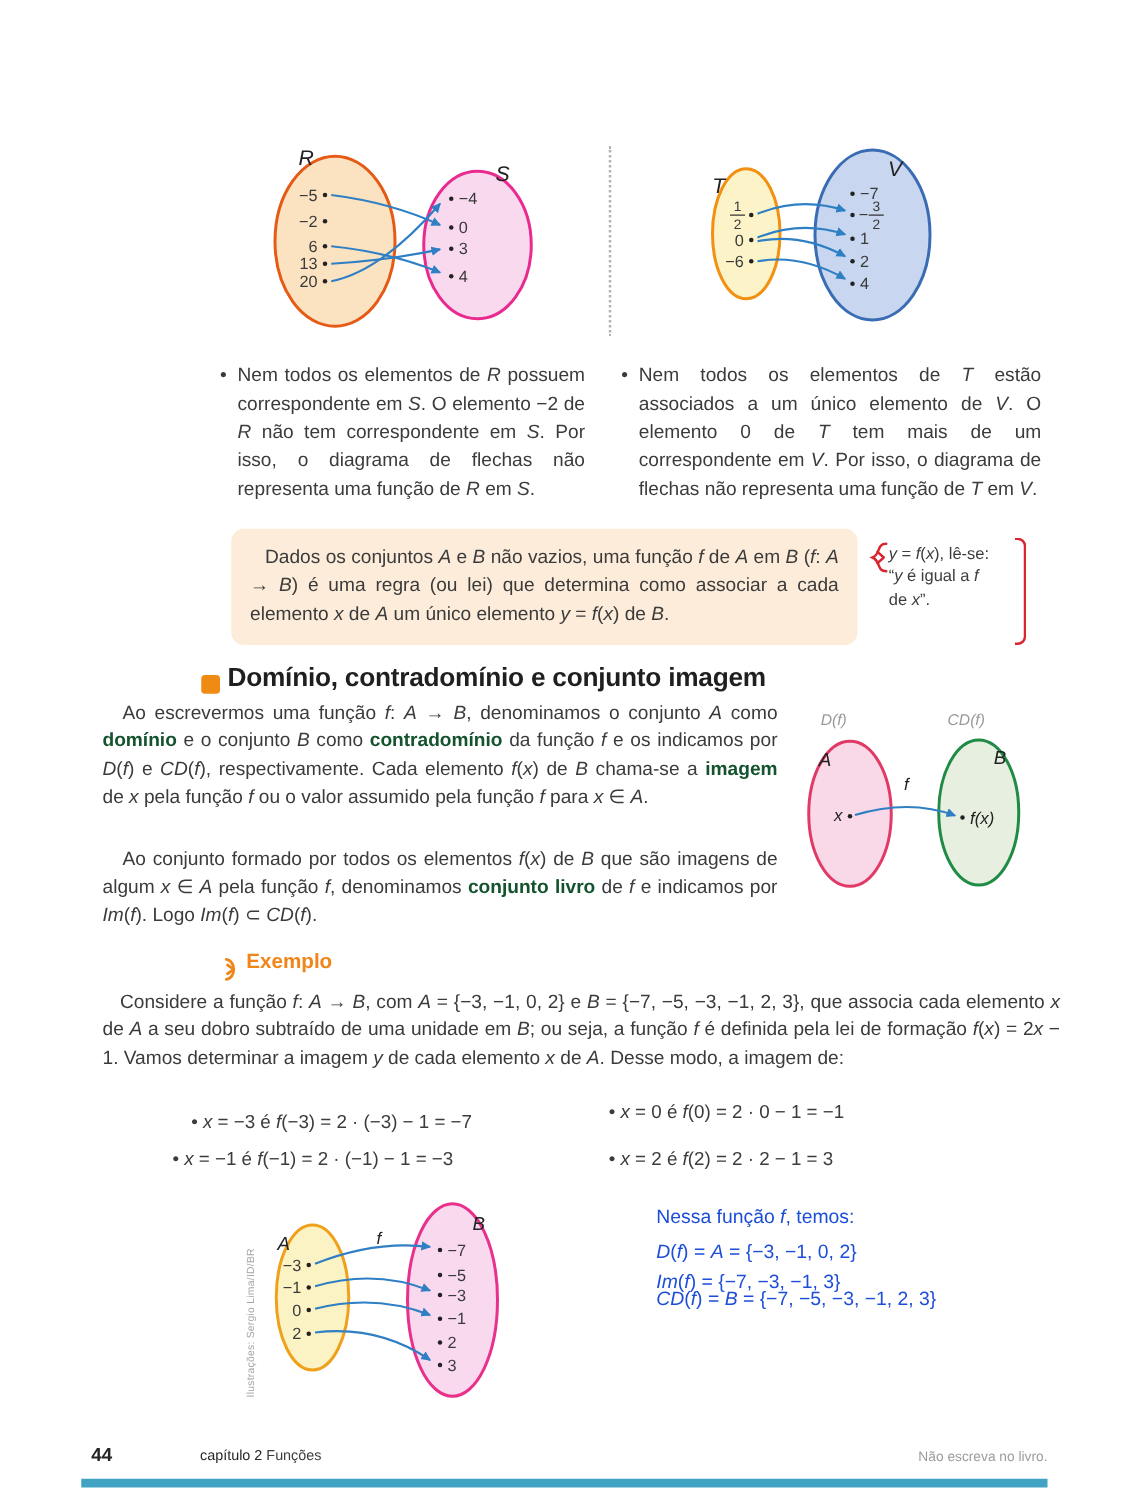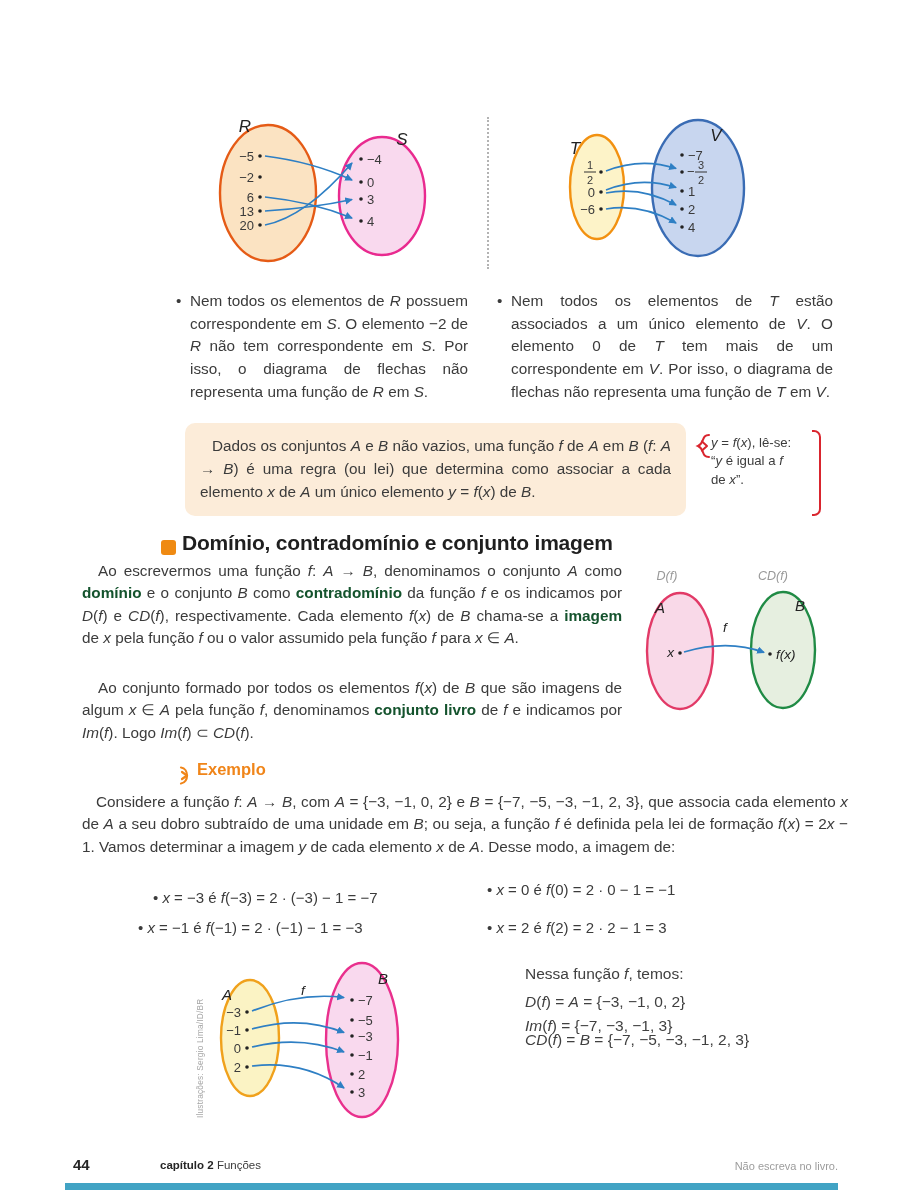--- a/index.html
+++ b/index.html
@@ -19,26 +19,26 @@
   .defbox .para { text-indent:12px; line-height:1.5; }
   .side-note { display:flex; align-items:stretch; }
   .note-text { font-size:13.2px; line-height:1.4; width:99px; color:#3c3c3c; padding-top:4px; }
   .note-bracket { width:9px; height:86px; border:2.5px solid #d9252e; border-left:none;
                   border-radius:0 7px 7px 0; flex:none; margin-left:2px; }
   .h1 { font-size:21px; font-weight:700; color:#1f1f1f; letter-spacing:-0.2px; }
   .h1-square { width:15px; height:15px; background:#ef8a12; border-radius:3px; }
   .ex-head { font-size:16.5px; font-weight:700; color:#f08519; }
   .eq { font-size:15px; color:#3b3b3b; }
   .eq::before { content:"• "; }
-  .res { font-size:15.5px; color:#404040; }
+  .res { font-size:15.5px; color:#1d4ed8; }
   .credit { writing-mode:vertical-rl; transform:rotate(180deg); font-size:8.3px;
             color:#a5a5a5; letter-spacing:0.2px; height:140px; text-align:center; }
   .pgnum { font-size:15px; font-weight:700; color:#262626; }
   .chap { font-size:11.5px; color:#3b3b3b; }
-  .chap .cb { font-weight:700; color:#262626;margin-top:36px; }
+  .chap .cb { font-weight:400; color:#262626;margin-top:36px; }
   .foot-note { font-size:11px; color:#9c9c9c; }
   .footer-bar { background:#41a3c4; height:7px; }
   svg text { font-family:"Liberation Sans", sans-serif; fill:#3a3a3a; }
   svg .setlabel { font-size:17px; font-style:italic; fill:#222; }
   svg .num { font-size:13px; }
   svg .frac { font-size:11px; }
   svg .graylabel { font-size:12.5px; font-style:italic; fill:#999; }
   svg .mathit { font-size:13.5px; font-style:italic; fill:#222; }
 </style>
 </head>

